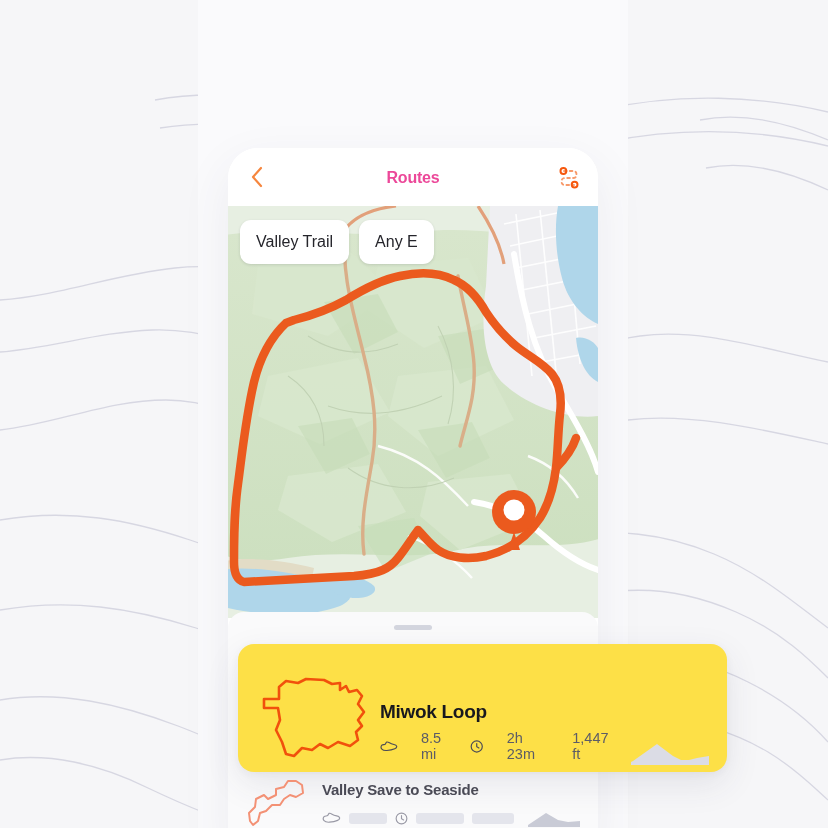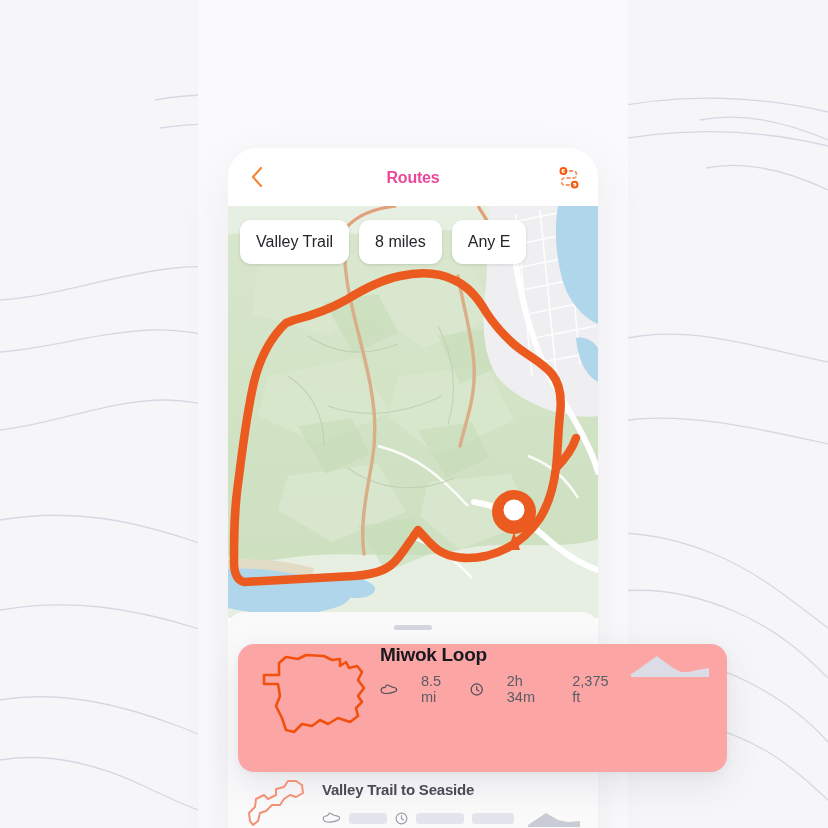--- a/index.html
+++ b/index.html
@@ -114,25 +114,25 @@
     background: #fafafb;
     height: 260px;
     padding-top: 18px;
   }
 
   
   #route-card {
     position: absolute;
     left: 238px; top: 644px;
     width: 489px; height: 128px;
-    background: #fca5a5;
+    background: #fde047;
     border-radius: 16px;
     box-shadow: 0 12px 34px rgba(55,55,85,.10), 0 2px 8px rgba(55,55,85,.05);
     display: flex;
-    align-items: flex-start;
+    align-items: flex-end;
     padding: 0 18px 0 16px;
   }
   #card-thumb { flex: 0 0 auto; width: 118px; height: 104px; }
   #card-main { flex: 1 1 auto; padding-left: 8px; }
   #card-title {
     font-size: 19px; font-weight: bold; color: #18181e;
     letter-spacing: -.3px;
     margin-bottom: 7px;
   }
   #card-stats {
@@ -337,23 +337,20 @@
             <circle cx="286" cy="304" r="10.5" fill="#ffffff"></circle>
           </g>
         </g>
       </svg>
 
       <div id="filter-row">
         <div class="chip">
           <span>Valley Trail</span>
         </div>
         <div class="chip">
-          <span>8 miles</span>
-        </div>
-        <div class="chip">
           <span>Any E</span>
         </div>
       </div>
     </div>
 
     <div id="sheet-top">
       <div id="drag-handle"></div>
     </div>
     <div id="sheet-body"></div>
   </div>
@@ -380,44 +377,44 @@
                      C6.4 5.8 4 4.8 2.6 6.2 Z" stroke="#4B4B55" stroke-width="1.6" stroke-linejoin="round" fill="none"></path>
           </svg>
           <span>8.5 mi</span>
         </div>
 
         <div class="stat">
           <svg width="15" height="15" viewBox="0 0 16 16" fill="none">
             <circle cx="8" cy="8" r="6.6" stroke="#4B4B55" stroke-width="1.4" fill="none"></circle>
             <path d="M8 4.4 L8 8.2 L10.6 9.8" stroke="#4B4B55" stroke-width="1.4" stroke-linecap="round" fill="none"></path>
           </svg>
-          <span>2h 34m</span>
+          <span>2h 23m</span>
         </div>
 
         <div id="card-elev">
-          <span>2,375 ft</span>
+          <span>1,447 ft</span>
         </div>
       </div>
 
     </div>
 
     <svg id="card-profile" viewBox="0 0 78 40" fill="none">
       <path d="M0,30 L2,29 L26,12 L42,24 L50,28 L58,28 L66,26 L78,24 L78,33 L0,33 Z" fill="#DBDCE5"></path>
     </svg>
   </div>
 
   <div id="list-row-2">
     <svg id="row2-thumb" viewBox="0 0 62 55" fill="none">
       <path d="M4,48 L3,40 L9,34 L10,26 L18,22 L22,26 L30,22 L30,16 L38,14
                L42,8 L50,8 L56,12 L57,20 L50,24 L44,22 L38,26 L34,32 L26,32
                L20,38 L14,40 L12,48 L7,52 Z" stroke="#F39175" stroke-width="2" stroke-linejoin="round" fill="none"></path>
     </svg>
 
     <div id="row2-main">
-      <div id="row2-title">Valley Trail to Seaside</div>
+      <div id="row2-title">Valley Save to Seaside</div>
       <div id="row2-stats">
         <svg width="19" height="12" viewBox="0 0 25 16" fill="none">
           <path d="M2.6 6.2 C1.4 7.6 1.2 10 2.6 11.6 C4 13.2 6.6 13.8 9.6 13.6
                    C13.6 13.3 17.8 12.4 20.6 11.2 C22.6 10.3 23.6 9 23.2 7.6
                    C22.8 6.3 21.2 5.6 19.4 5.2 C17.2 4.7 15 4 13.2 2.9
                    C11.6 1.9 10.4 1.3 9.4 1.8 C8.4 2.3 8.3 3.6 7.4 4.6
                    C6.4 5.8 4 4.8 2.6 6.2 Z" stroke="#9A9AA6" stroke-width="1.6" stroke-linejoin="round" fill="none"></path>
         </svg>
         <div class="skel" style="width:38px"></div>
         <svg width="13" height="13" viewBox="0 0 16 16" fill="none">

